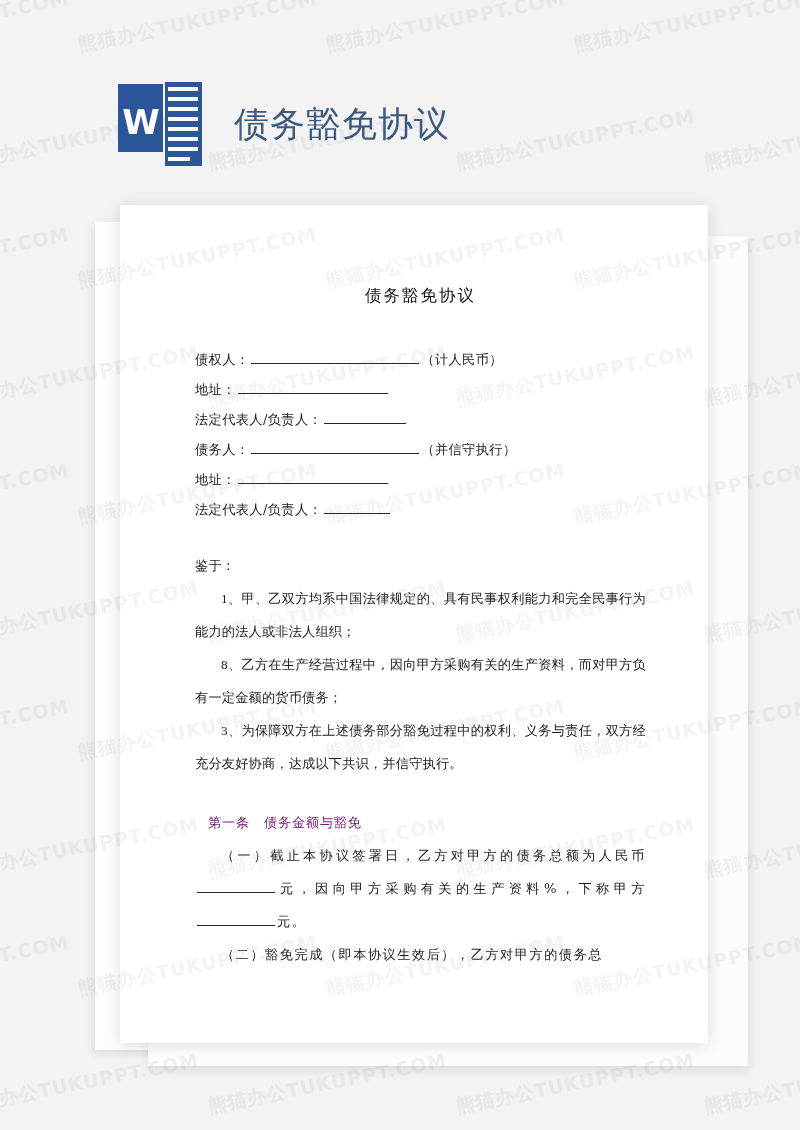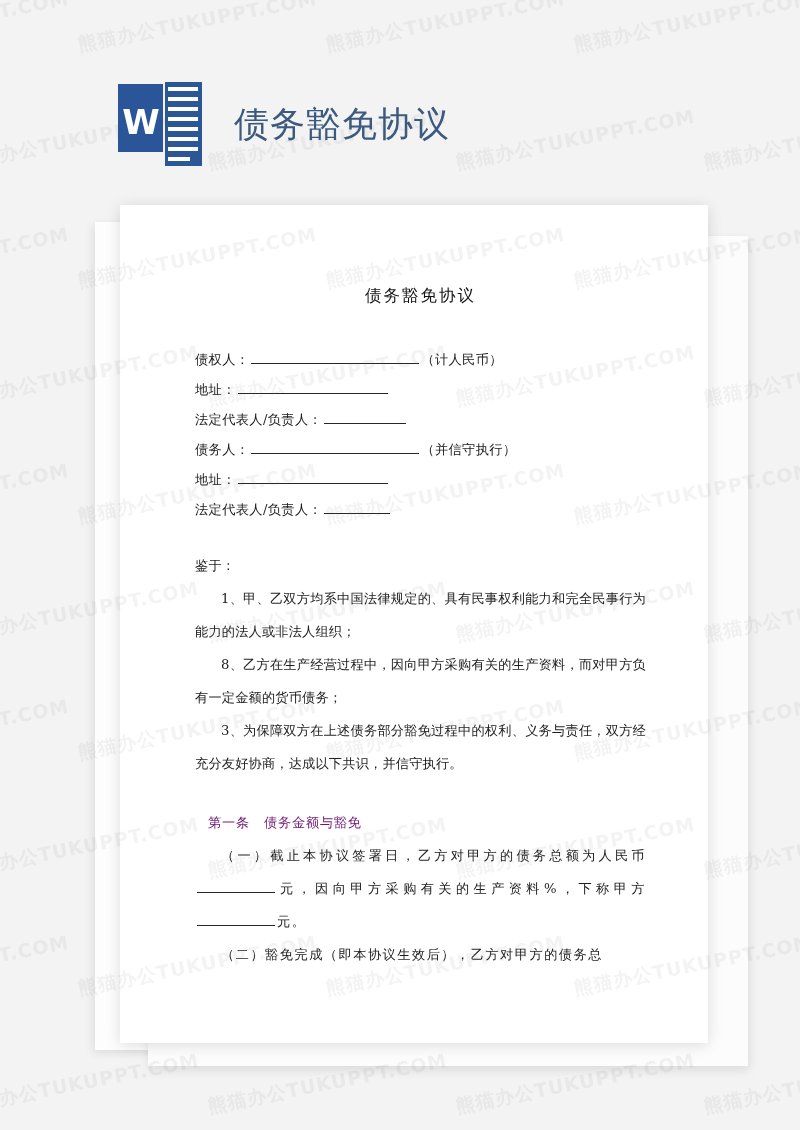--- a/index.html
+++ b/index.html
@@ -187,21 +187,21 @@
     vertical-align: baseline;
     height: 14px;
     margin: 0 2px;
   }
   .blank.w-lg { width: 168px; }
   .blank.w-md { width: 150px; }
   .blank.w-sm { width: 82px; }
   .blank.w-xs { width: 66px; }
   .blank.w-inline { width: 78px; }
 
-  .whereas { margin-top: 24px; }
+  .whereas { margin-top: 24px; font-family: Liberation Serif, serif; }
   .para {
     font-size: 13.2px;
     line-height: 33px;
     letter-spacing: 0.2px;
     text-align: justify;
     margin: 0;
     color: #1c1c1c;
   }
   .para.indent { text-indent: 26px; }
   .clause-head {

